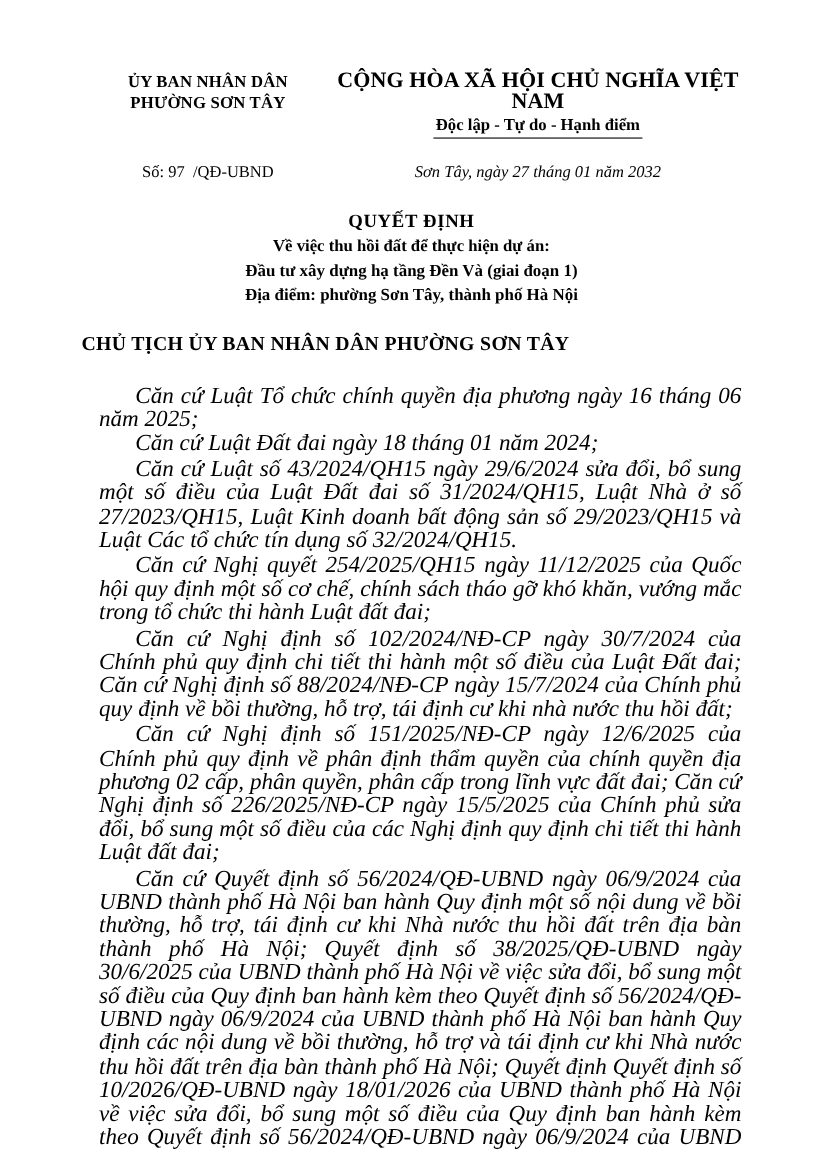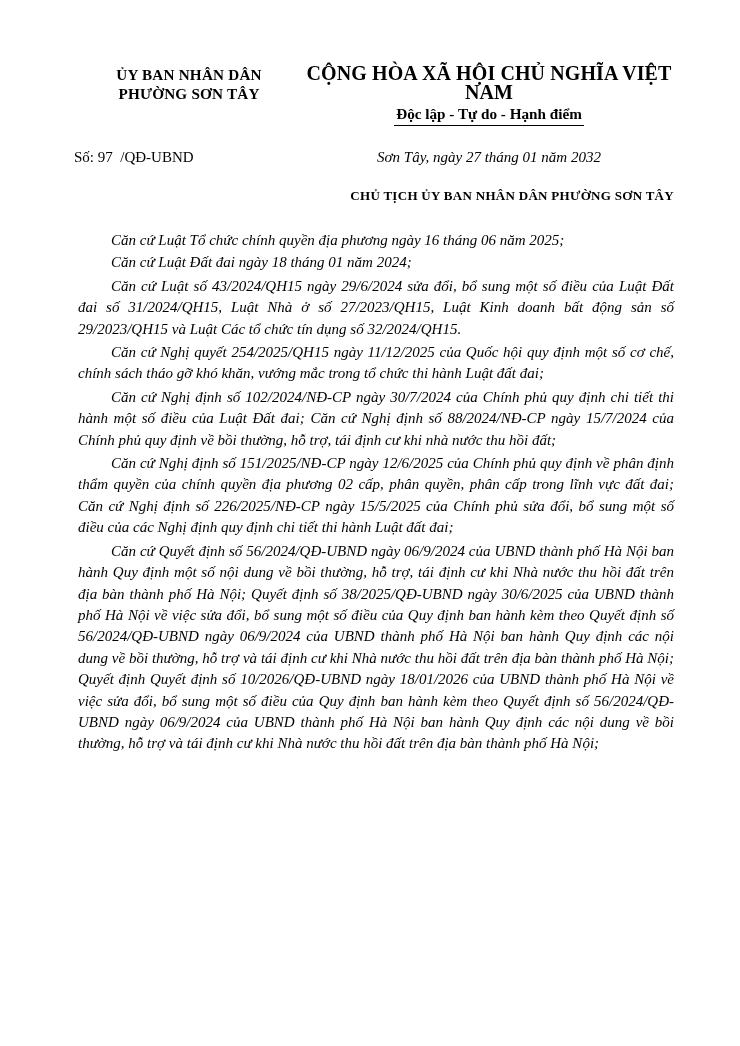--- a/index.html
+++ b/index.html
@@ -64,21 +64,21 @@
 
   
   .numdate {
     display: flex;
     flex-direction: row;
     align-items: flex-start;
     margin-top: 23px;
   }
   .numdate-left {
     width: 230px;
-    text-align: left;
+    text-align: center;
     font-size: 15px;
   }
   .numdate-right {
     flex: 1;
     text-align: center;
     font-style: italic;
     font-size: 15px;
   }
 
   
@@ -95,35 +95,35 @@
   .subtitle {
     font-weight: bold;
     font-size: 15.2px;
     line-height: 20.5px;
     margin-top: 2px;
   }
   .subtitle.sub2 { font-size: 15.4px; }
   .subtitle.sub3 { font-size: 15.4px; }
 
   .issuer {
-    text-align: right;
+    text-align: left;
     font-weight: bold;
-    font-size: 13px;
+    font-size: 18px;
     letter-spacing: 0.3px;
     margin-top: 22px;
   }
 
   
   .body {
     margin-top: 26px;
   }
   .body p {
-    margin: 0 0 0 4px;
+    margin: 0 0 0 16px;
     font-style: italic;
-    font-size: 15px;
+    font-size: 21px;
     line-height: 21.4px;
     text-align: justify;
     text-indent: 33px;
     text-justify: inter-word;
   }
   .body p + p {
     margin-top: 2px;
   }
   .body p.tight + p.tight {
     margin-top: 1px;
@@ -145,20 +145,26 @@
     </div>
   </div>
 
   <div class="numdate">
     <div class="numdate-left">
       <span>Số: 97</span><span class="sp">&nbsp;&nbsp;</span><span>/QĐ-UBND</span>
     </div>
     <div class="numdate-right">Sơn Tây, ngày 27 tháng  01  năm 2032</div>
   </div>
 
+  <div class="title-block">
+    <div class="doc-title">QUYẾT ĐỊNH</div>
+    <div class="subtitle sub1">Về việc thu hồi đất để thực hiện dự án:</div>
+    <div class="subtitle sub2">Đầu tư xây dựng hạ tầng Đền Và (giai đoạn 1)</div>
+    <div class="subtitle sub3">Địa điểm: phường Sơn Tây, thành phố Hà Nội</div>
+  </div>
 
   <div class="issuer">CHỦ TỊCH ỦY BAN NHÂN DÂN PHƯỜNG SƠN TÂY</div>
 
   <div class="body">
     <p class="tight">Căn cứ Luật Tổ chức chính quyền địa phương ngày 16 tháng 06 năm 2025;</p>
     <p class="tight">Căn cứ Luật Đất đai ngày 18 tháng 01 năm 2024;</p>
     <p>Căn cứ Luật số 43/2024/QH15 ngày 29/6/2024 sửa đổi, bổ sung một số điều của Luật Đất đai số 31/2024/QH15, Luật Nhà ở số 27/2023/QH15, Luật Kinh doanh bất động sản số 29/2023/QH15 và Luật Các tổ chức tín dụng số 32/2024/QH15.</p>
     <p>Căn cứ Nghị quyết 254/2025/QH15 ngày 11/12/2025 của Quốc hội quy định một số cơ chế, chính sách tháo gỡ khó khăn, vướng mắc trong tổ chức thi hành Luật đất đai;</p>
     <p>Căn cứ Nghị định số 102/2024/NĐ-CP ngày 30/7/2024 của Chính phủ quy định chi tiết thi hành một số điều của Luật Đất đai; Căn cứ Nghị định số 88/2024/NĐ-CP ngày 15/7/2024 của Chính phủ quy định về bồi thường, hỗ trợ, tái định cư khi nhà nước thu hồi đất;</p>
     <p>Căn cứ Nghị định số 151/2025/NĐ-CP ngày 12/6/2025 của Chính phủ quy định về phân định thẩm quyền của chính quyền địa phương 02 cấp, phân quyền, phân cấp trong lĩnh vực đất đai; Căn cứ Nghị định số 226/2025/NĐ-CP ngày 15/5/2025 của Chính phủ sửa đổi, bổ sung một số điều của các Nghị định quy định chi tiết thi hành Luật đất đai;</p>

